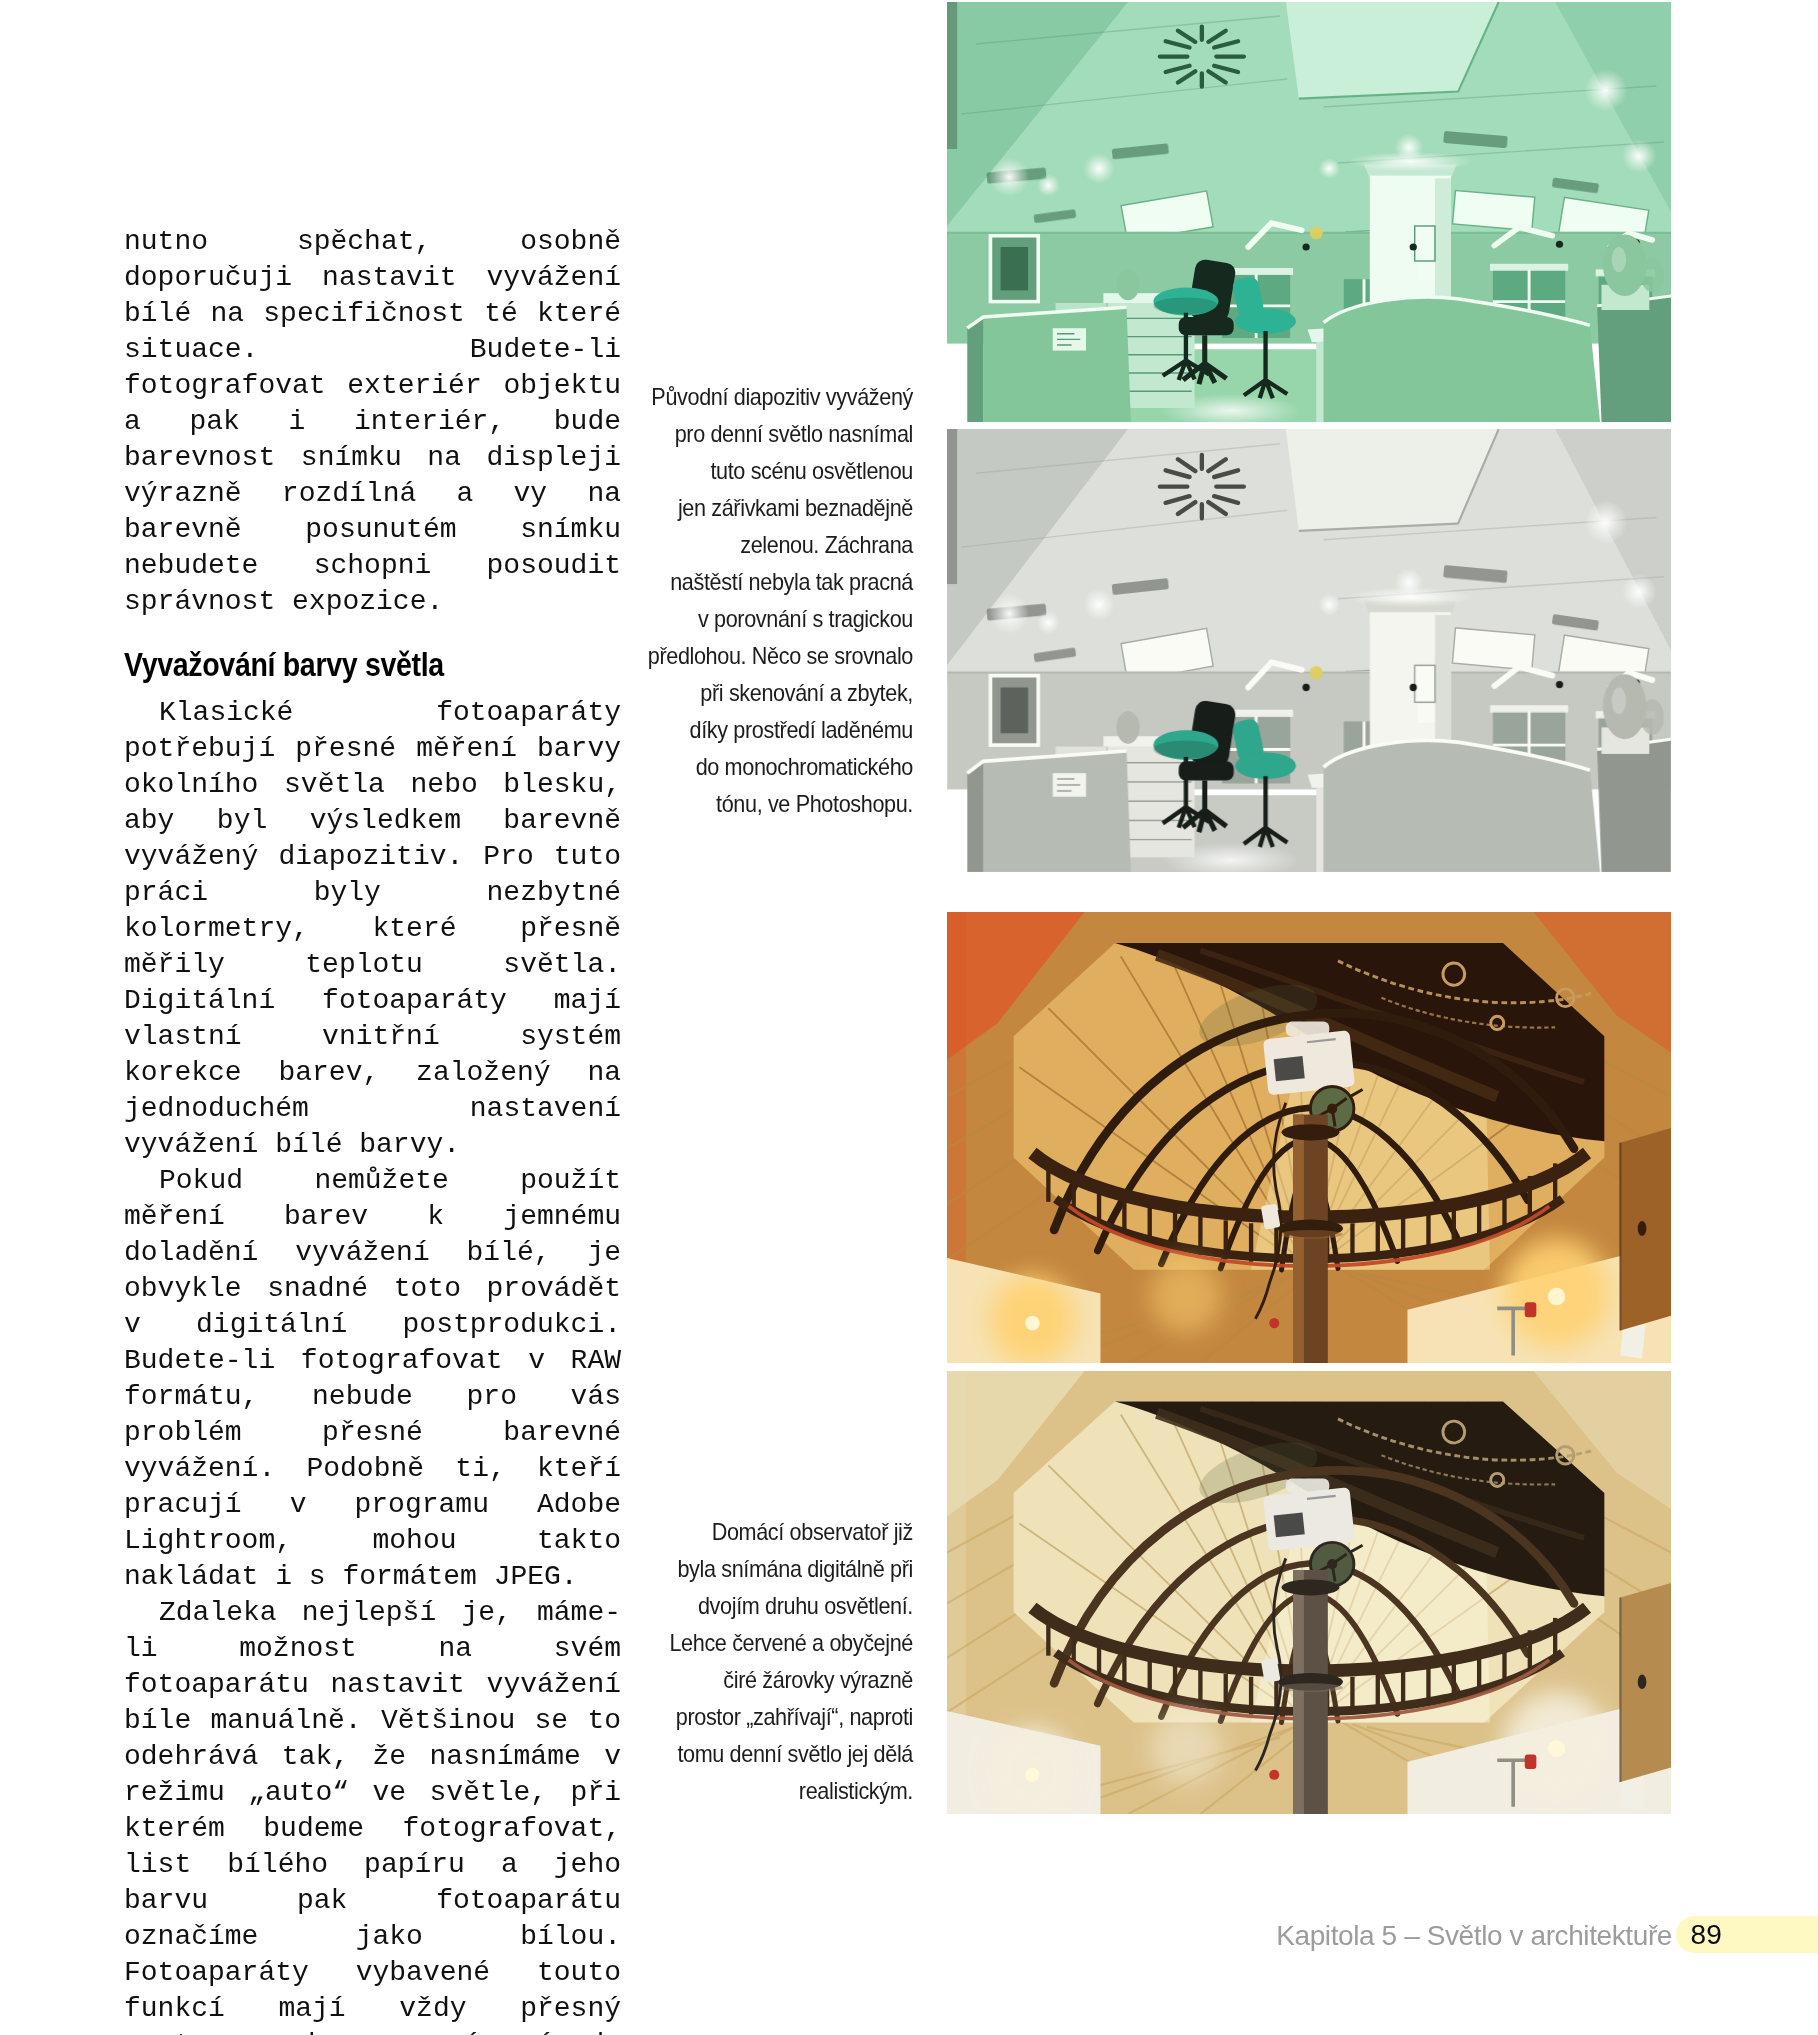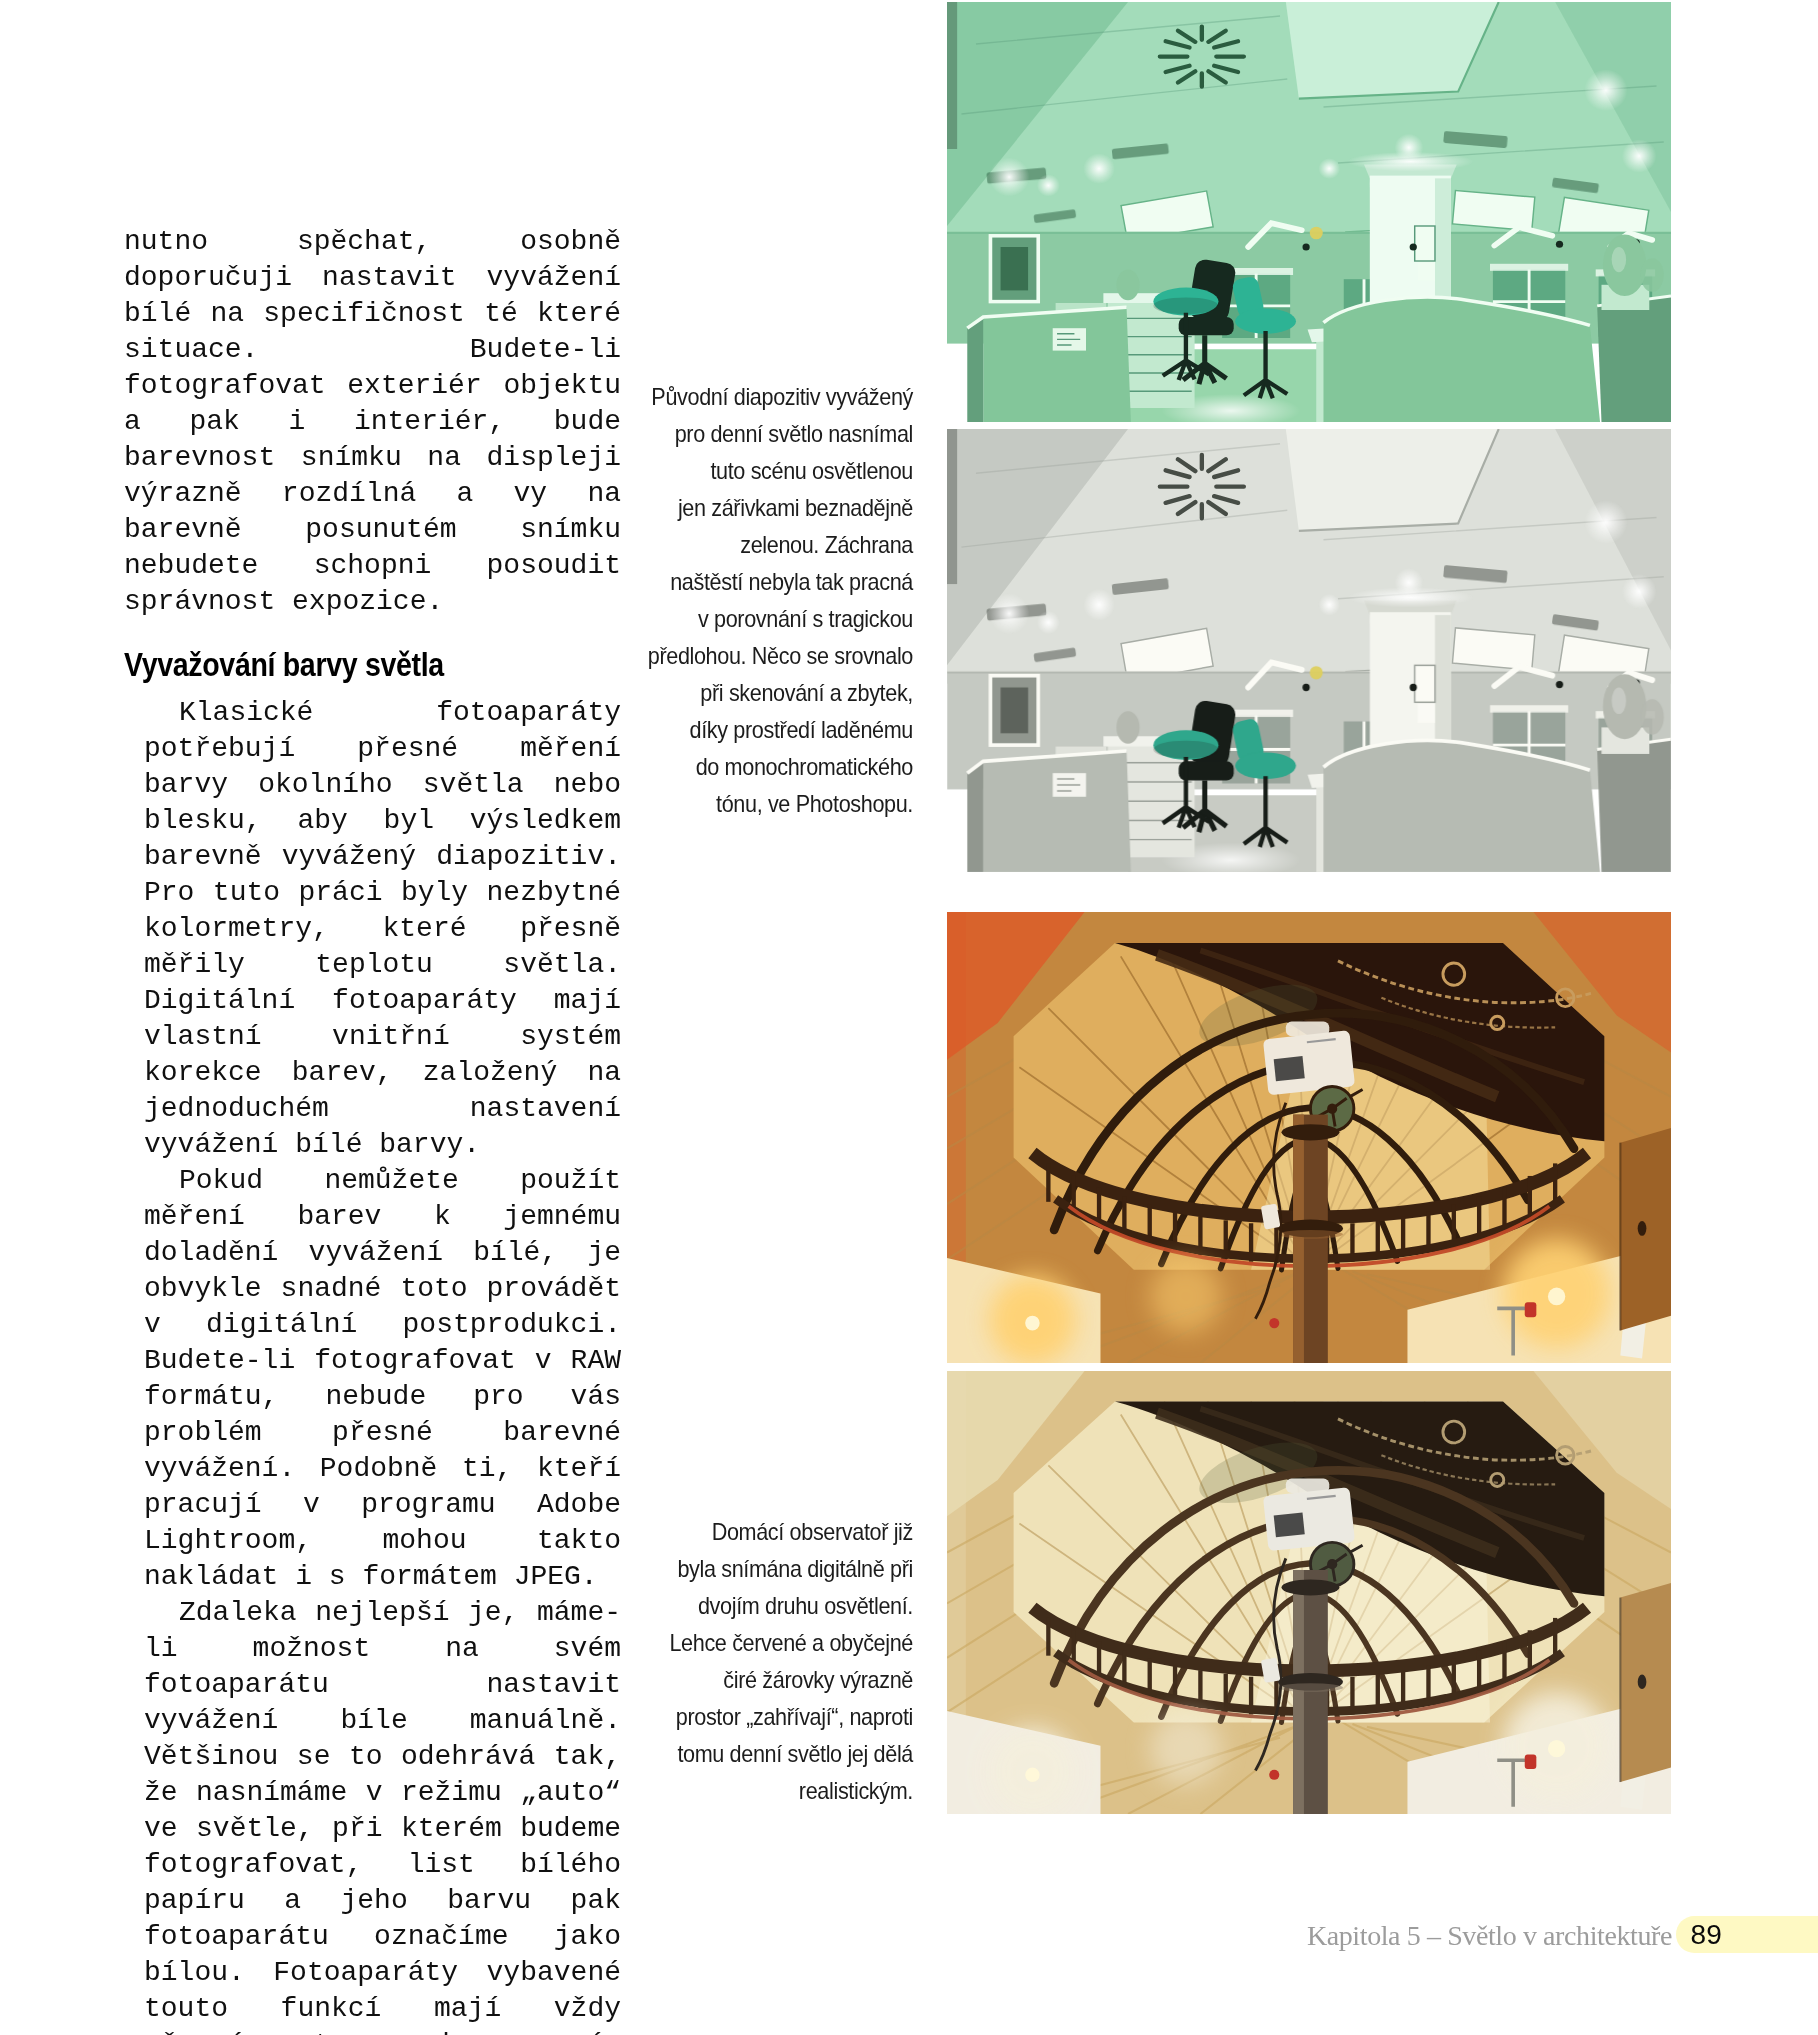--- a/index.html
+++ b/index.html
@@ -2,21 +2,21 @@
 <html style="font-size:11.7px"><head>
 <meta charset="utf-8">
 <style>
   html,body{margin:0;padding:0;background:#888;}
   .page{position:relative;width:1818px;height:2035px;background:#ffffff;overflow:hidden;
         font-family:"Liberation Serif", serif;}
   
   .body-col{position:absolute;left:124px;top:224px;width:497px;color:#101010;
             font-size:28px;line-height:36px;text-align:justify;}
   .body-col p{margin:0;font-family:Liberation Mono, monospace;}
-  .body-col p.indent{text-indent:35px;margin-left:20px;}
+  .body-col p.indent{text-indent:35px;}
   h2.section{font-family:"Liberation Sans",sans-serif;font-weight:700;font-size:34px;
              line-height:38px;margin:25px 0 11.7px 0;color:#000;letter-spacing:-0.4px;
              transform:scaleX(.84);transform-origin:left center;white-space:nowrap;}
   
   .caption{position:absolute;left:600px;width:313px;text-align:right;
            font-family:"Liberation Sans",sans-serif;font-size:24px;line-height:37px;
            color:#1c1c1c;white-space:pre;letter-spacing:-0.4px;
            transform:scaleX(.9);transform-origin:right center;}
   #caption-office{top:378px;}
   #caption-observatory{top:1513px;}
@@ -38,21 +38,21 @@
     --lowerPlankLine:#b98844;--shutter:#2a150b;--shutter2:#452a14;--rib:#301c0c;--rail:#3b2210;
     --railAccent:#c14a28;--chain:#c89c5e;--pier:#6d4423;--pierHi:#95602f;--pierDark:#331d0c;
     --wheel:#5c6a45;--box:#efe8dc;--wall:#f6e2b4;--lampGlow:#ffd273;--cupboard:#9d6227;}
   #photo-obs-day{top:1371px;height:443px;
     --frameWood:#dcc189;--glow:#e9ddb4;--plank:#efe2b8;--plankHi:#faf3da;--plankLine:#c0a266;
     --lowerPlankLine:#caa861;--shutter:#261b11;--shutter2:#3d2d1c;--rib:#4b3520;--rail:#402c1a;
     --railAccent:#9e5a40;--chain:#b39d72;--pier:#5d5044;--pierHi:#7d7060;--pierDark:#2e2720;
     --wheel:#505b41;--box:#ebe9e1;--wall:#f2ede1;--lampGlow:#f4efdd;--cupboard:#b68b50;}
   
   .footer-label{position:absolute;top:1918px;right:146px;height:35px;line-height:35px;
-                font-family:Liberation Serif, serif;font-size:28px;color:#9c9c9c;
+                font-family:Liberation Sans, sans-serif;font-size:28px;color:#9c9c9c;
                 letter-spacing:-0.4px;}
   .pagenum-box{position:absolute;top:1916px;left:1676px;width:142px;height:37px;
                background:#fef9c3;border-radius:18.3px 0 0 18.3px;}
   .pagenum{display:block;padding-left:14.6px;line-height:37px;
            font-family:"Liberation Sans",sans-serif;font-size:28px;color:#0a0a0a;}
   .defs-svg{position:absolute;width:0;height:0;overflow:hidden;}
 </style>
 </head>
 <body>
 

